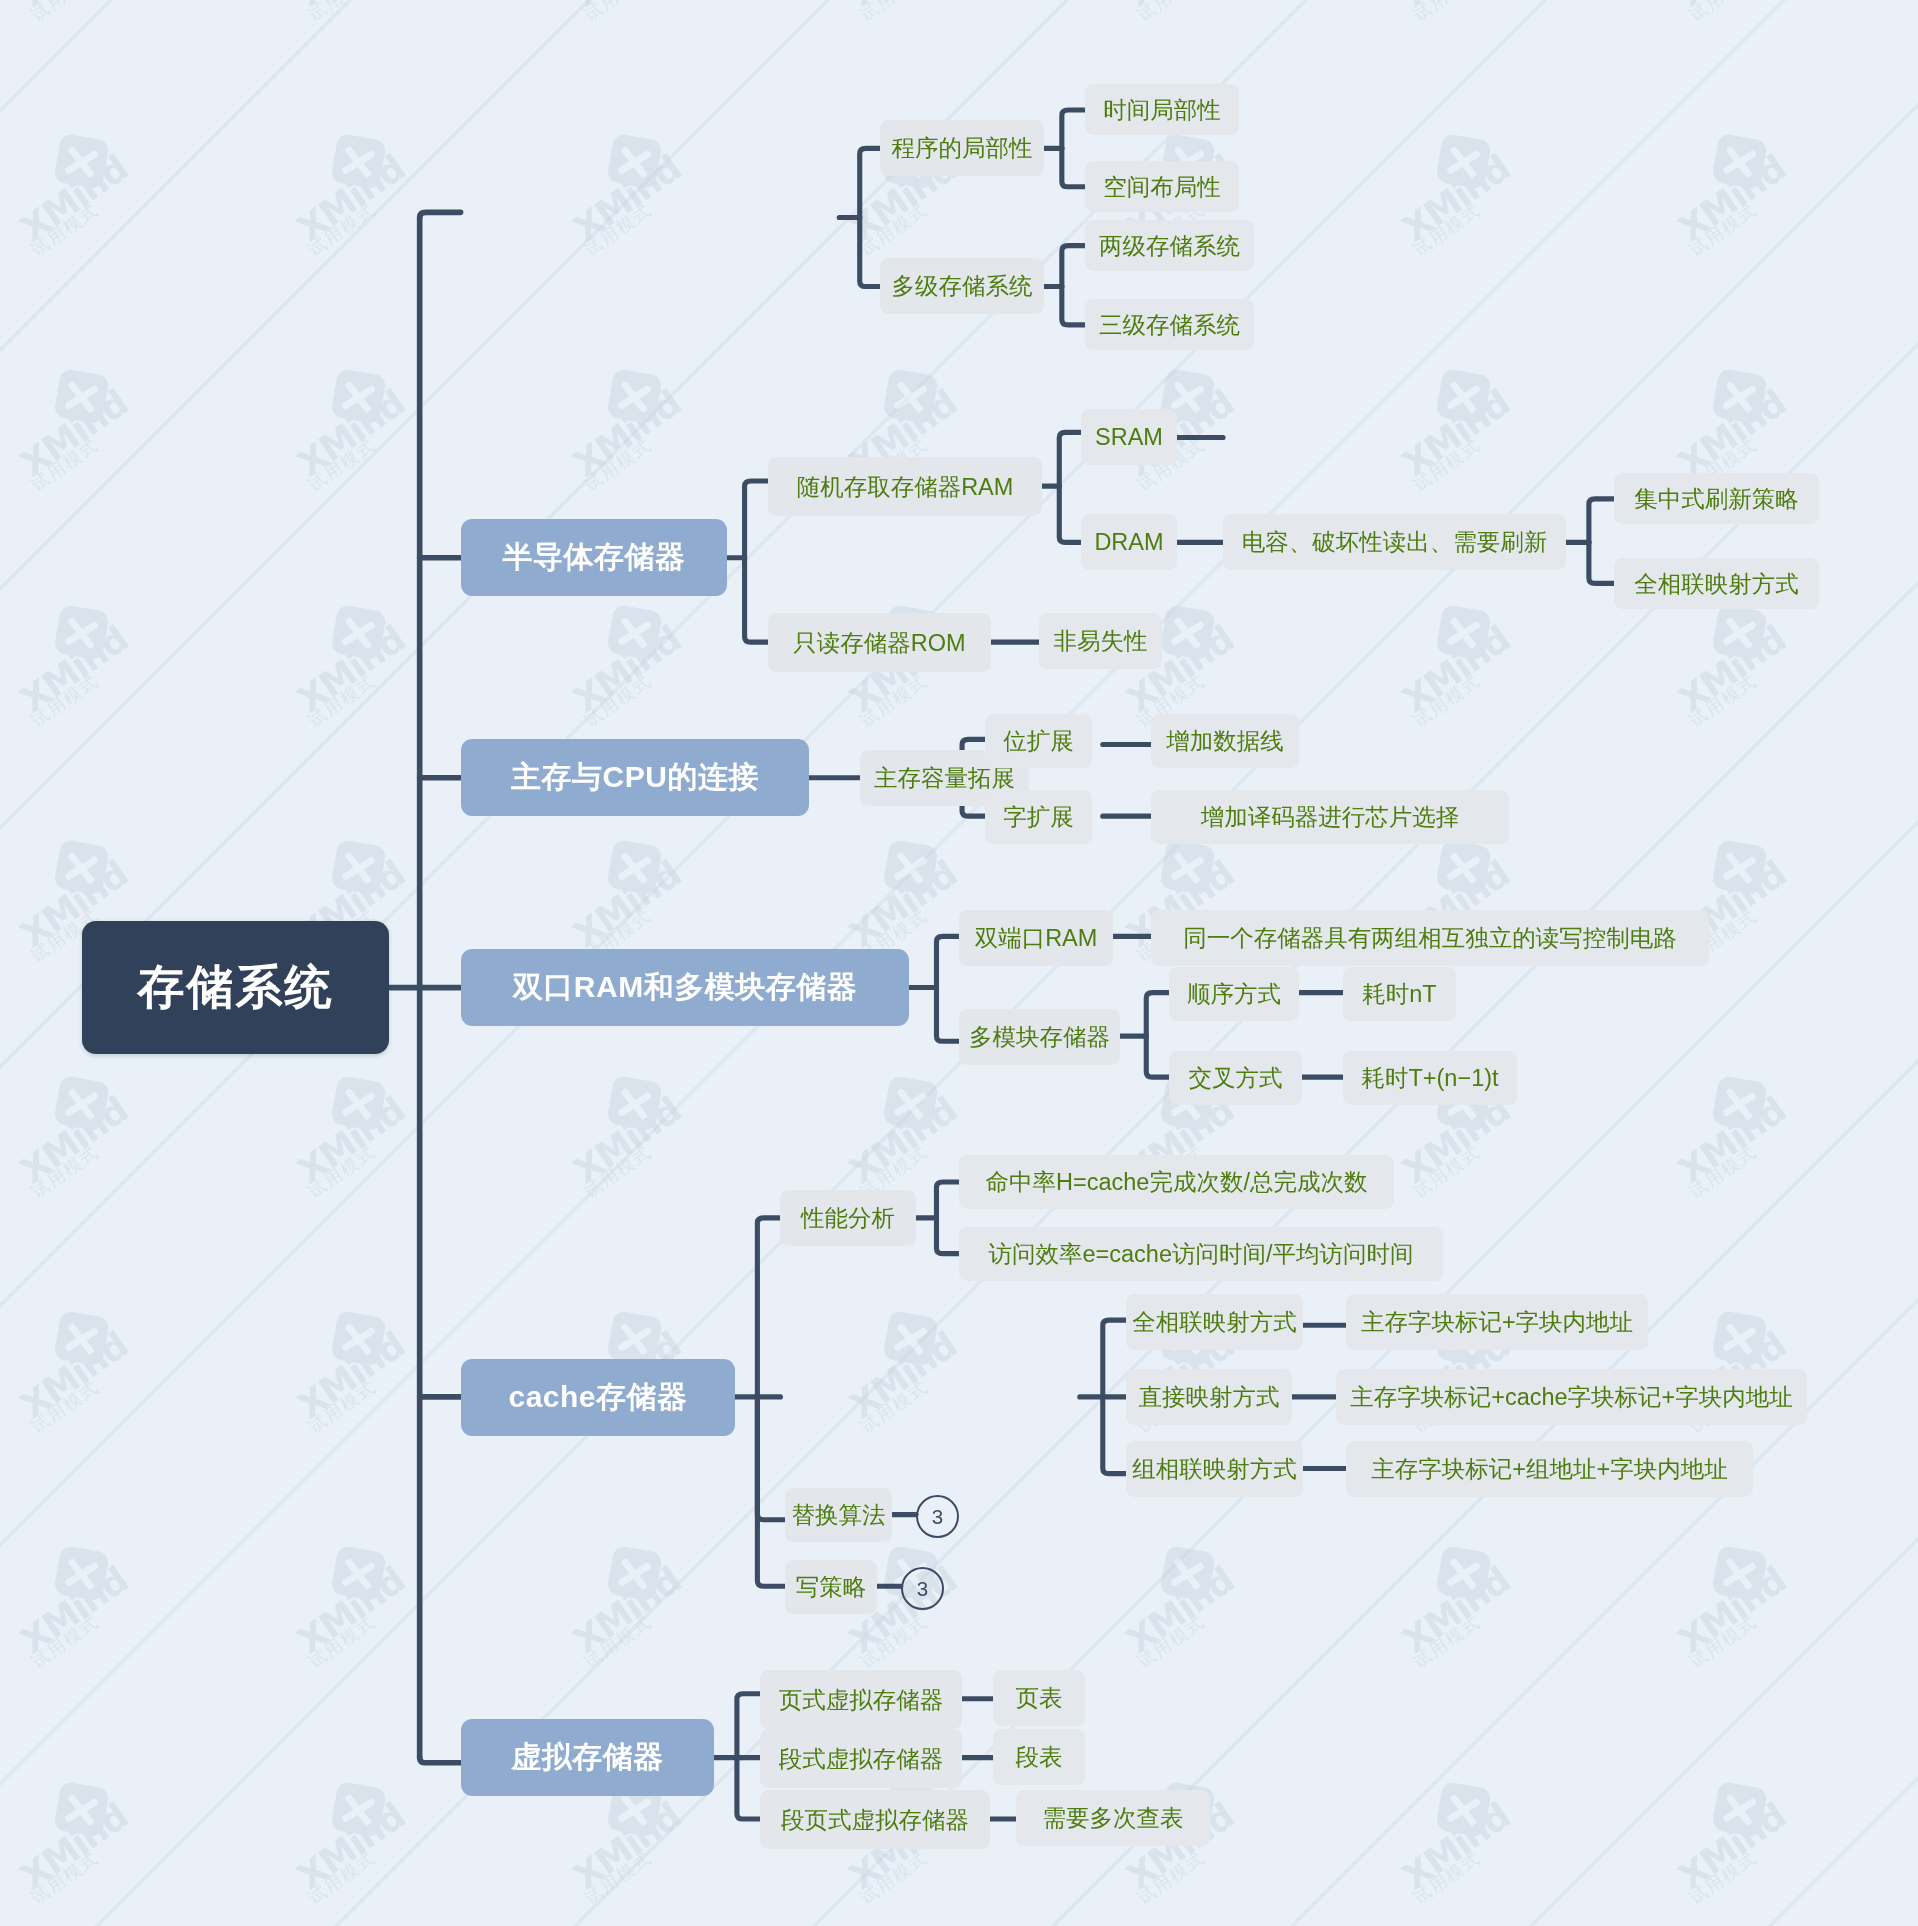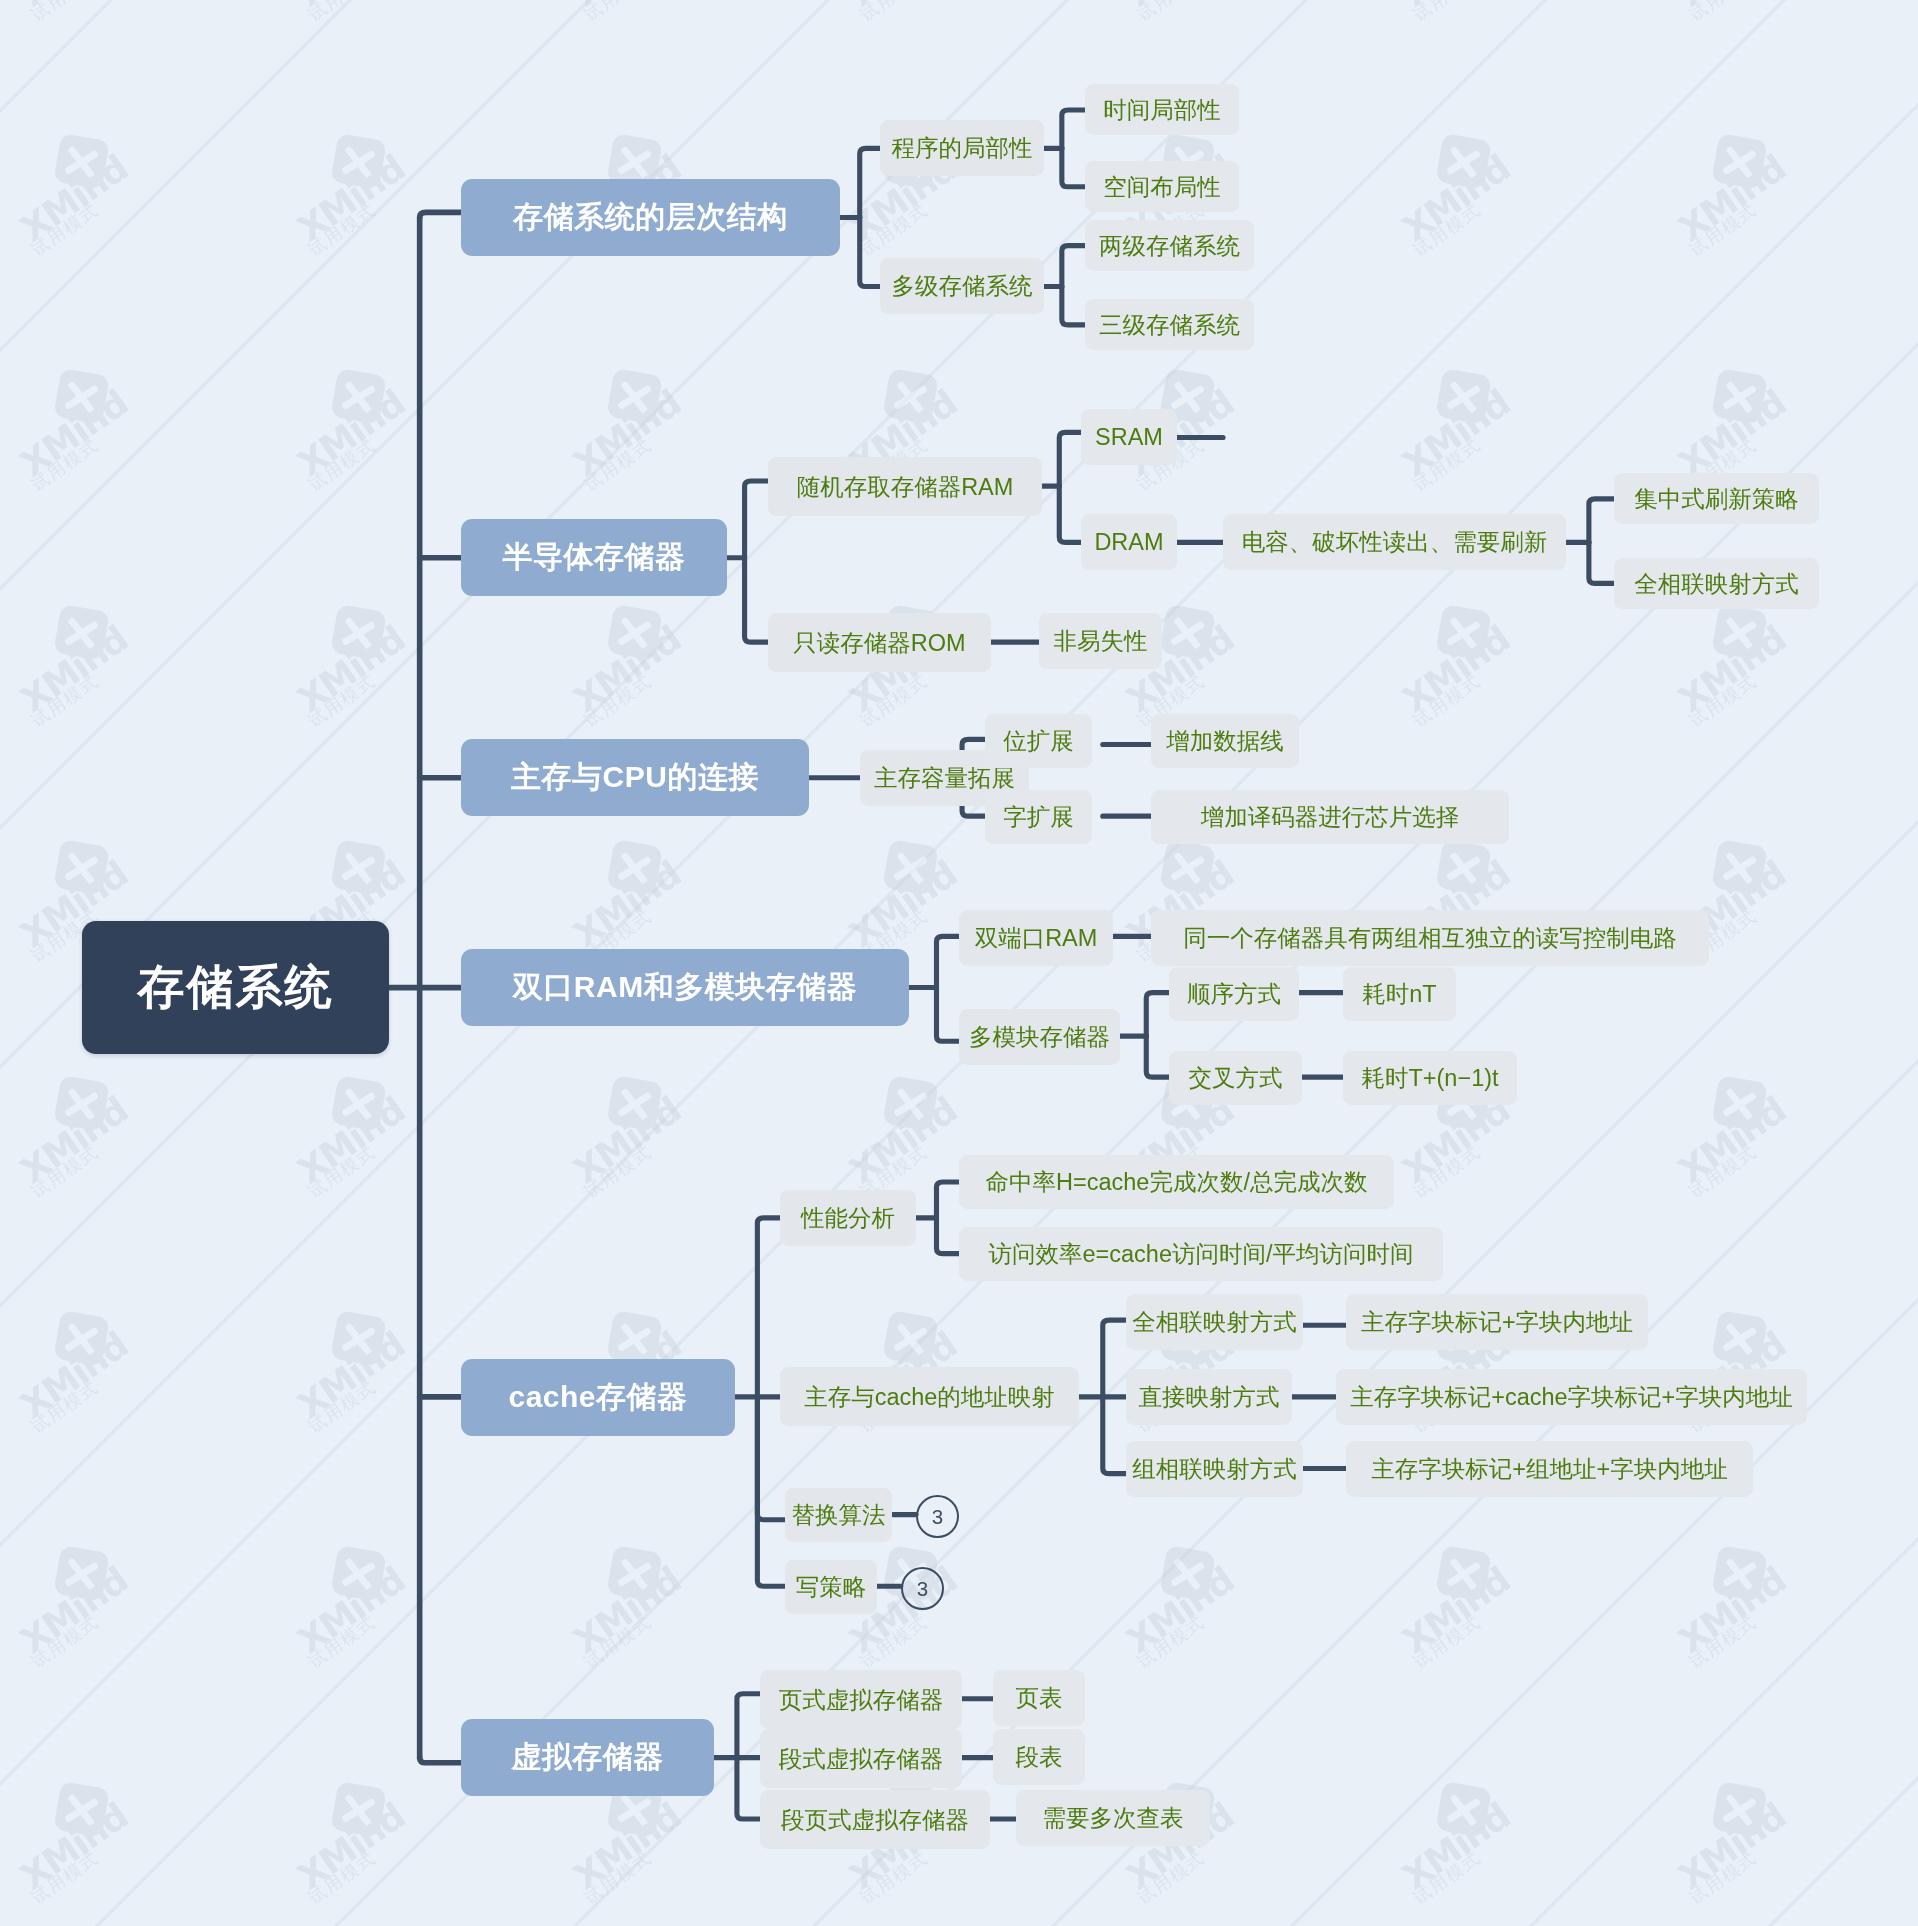--- a/index.html
+++ b/index.html
@@ -482,23 +482,20 @@
     <path d="M1900,3555 H1985"></path>
   </g>
 </svg>
 
 <div id="map">
 
   <div class="node root" style="left:82px;top:921px;width:307px;height:133px;">
     <span>存储系统</span>
   </div>
 
-  <div class="node lvl1" style="left:461px;top:179px;width:379px;height:77px;">
-    <span>存储系统的层次结构</span>
-  </div>
 
   <div class="node lvl2" style="left:880px;top:120px;width:164px;height:56px;">
     <span>程序的局部性</span>
   </div>
   <div class="node lvl3" style="left:1085px;top:84px;width:154px;height:51px;">
     <span>时间局部性</span>
   </div>
   <div class="node lvl3" style="left:1085px;top:161px;width:154px;height:51px;">
     <span>空间布局性</span>
   </div>
@@ -596,23 +593,20 @@
   <div class="node lvl2" style="left:780px;top:1190px;width:136px;height:56px;">
     <span>性能分析</span>
   </div>
   <div class="node lvl3" style="left:959px;top:1155px;width:435px;height:54px;">
     <span>命中率H=cache完成次数/总完成次数</span>
   </div>
   <div class="node lvl3" style="left:959px;top:1227px;width:484px;height:54px;">
     <span>访问效率e=cache访问时间/平均访问时间</span>
   </div>
 
-  <div class="node lvl2" style="left:780px;top:1367px;width:299px;height:59px;">
-    <span>主存与cache的地址映射</span>
-  </div>
   <div class="node lvl3" style="left:1126px;top:1294px;width:177px;height:56px;">
     <span>全相联映射方式</span>
   </div>
   <div class="node lvl4" style="left:1346px;top:1294px;width:302px;height:56px;">
     <span>主存字块标记+字块内地址</span>
   </div>
   <div class="node lvl3" style="left:1126px;top:1369px;width:166px;height:56px;">
     <span>直接映射方式</span>
   </div>
   <div class="node lvl4" style="left:1336px;top:1369px;width:471px;height:56px;">

